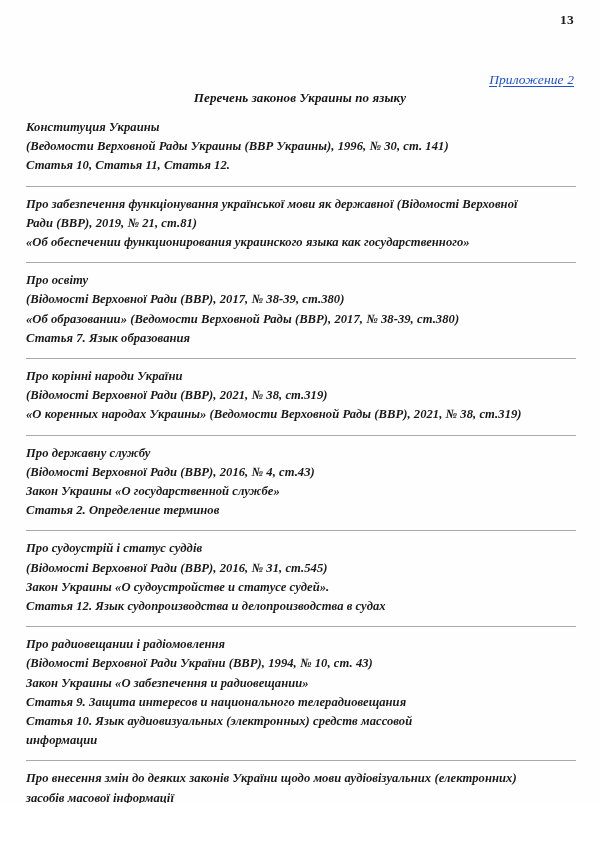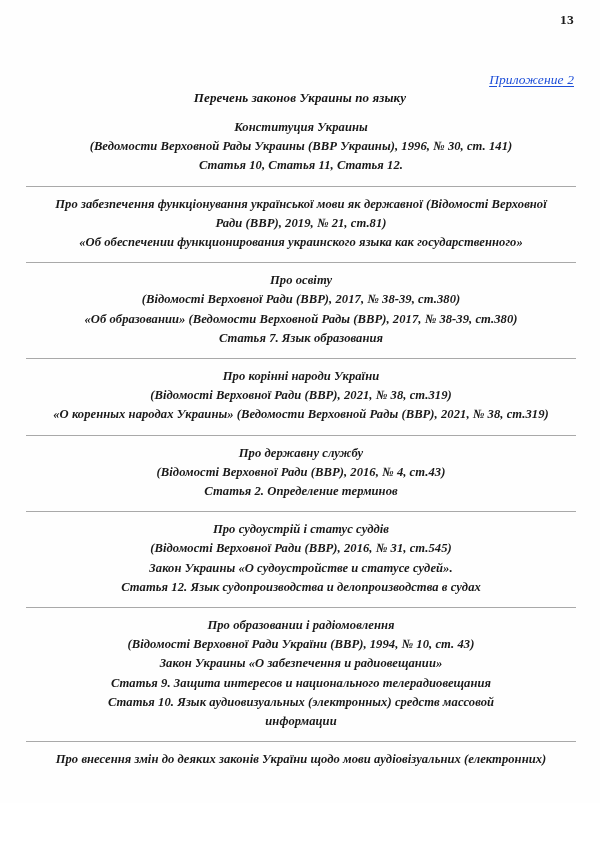--- a/index.html
+++ b/index.html
@@ -59,21 +59,20 @@
     color: #141414;
     letter-spacing: 0.1px;
   }
 
   
   .content {
     position: absolute;
     top: 118px;
     left: 26px;
     width: 550px;
-    text-align: center;
   }
 
   .law-entry {
     padding: 0;
     margin: 0;
   }
 
   .entry-line {
     font-size: 12.6px;
     font-style: italic;
@@ -136,43 +135,45 @@
         <div class="entry-line">Про корінні народи України</div>
         <div class="entry-line">(Відомості Верховної Ради (ВВР), 2021, № 38, ст.319)</div>
         <div class="entry-line">«О коренных народах Украины» (Ведомости Верховной Рады (ВВР), 2021, № 38, ст.319)</div>
       </div>
       <div class="gap-before-rule"></div>
       <hr class="divider">
       <div class="gap-after-rule"></div>
       <div class="law-entry">
         <div class="entry-line">Про державну службу</div>
         <div class="entry-line">(Відомості Верховної Ради (ВВР), 2016, № 4, ст.43)</div>
+        <div class="entry-line">Закон Украины «О государственной службе»</div>
         <div class="entry-line">Статья 2. Определение терминов</div>
       </div>
       <div class="gap-before-rule"></div>
       <hr class="divider">
       <div class="gap-after-rule"></div>
       <div class="law-entry">
         <div class="entry-line">Про судоустрій і статус суддів</div>
         <div class="entry-line">(Відомості Верховної Ради (ВВР), 2016, № 31, ст.545)</div>
         <div class="entry-line">Закон Украины «О судоустройстве и статусе судей».</div>
         <div class="entry-line">Статья 12. Язык судопроизводства и делопроизводства в судах</div>
       </div>
       <div class="gap-before-rule"></div>
       <hr class="divider">
       <div class="gap-after-rule"></div>
       <div class="law-entry">
-        <div class="entry-line">Про образовании і радіомовлення</div>
+        <div class="entry-line">Про радиовещании і радіомовлення</div>
         <div class="entry-line">(Відомості Верховної Ради України (ВВР), 1994, № 10, ст. 43)</div>
         <div class="entry-line">Закон Украины «О забезпечення и радиовещании»</div>
         <div class="entry-line">Статья 9. Защита интересов и национального телерадиовещания</div>
         <div class="entry-line">Статья 10. Язык аудиовизуальных (электронных) средств массовой</div>
         <div class="entry-line">информации</div>
       </div>
       <div class="gap-before-rule"></div>
       <hr class="divider">
       <div class="gap-after-rule"></div>
       <div class="law-entry">
         <div class="entry-line">Про внесення змін до деяких законів України щодо мови аудіовізуальних (електронних)</div>
+        <div class="entry-line">засобів масової інформації</div>
       </div>
     </div>
 
 </div>
 
 </body></html>

